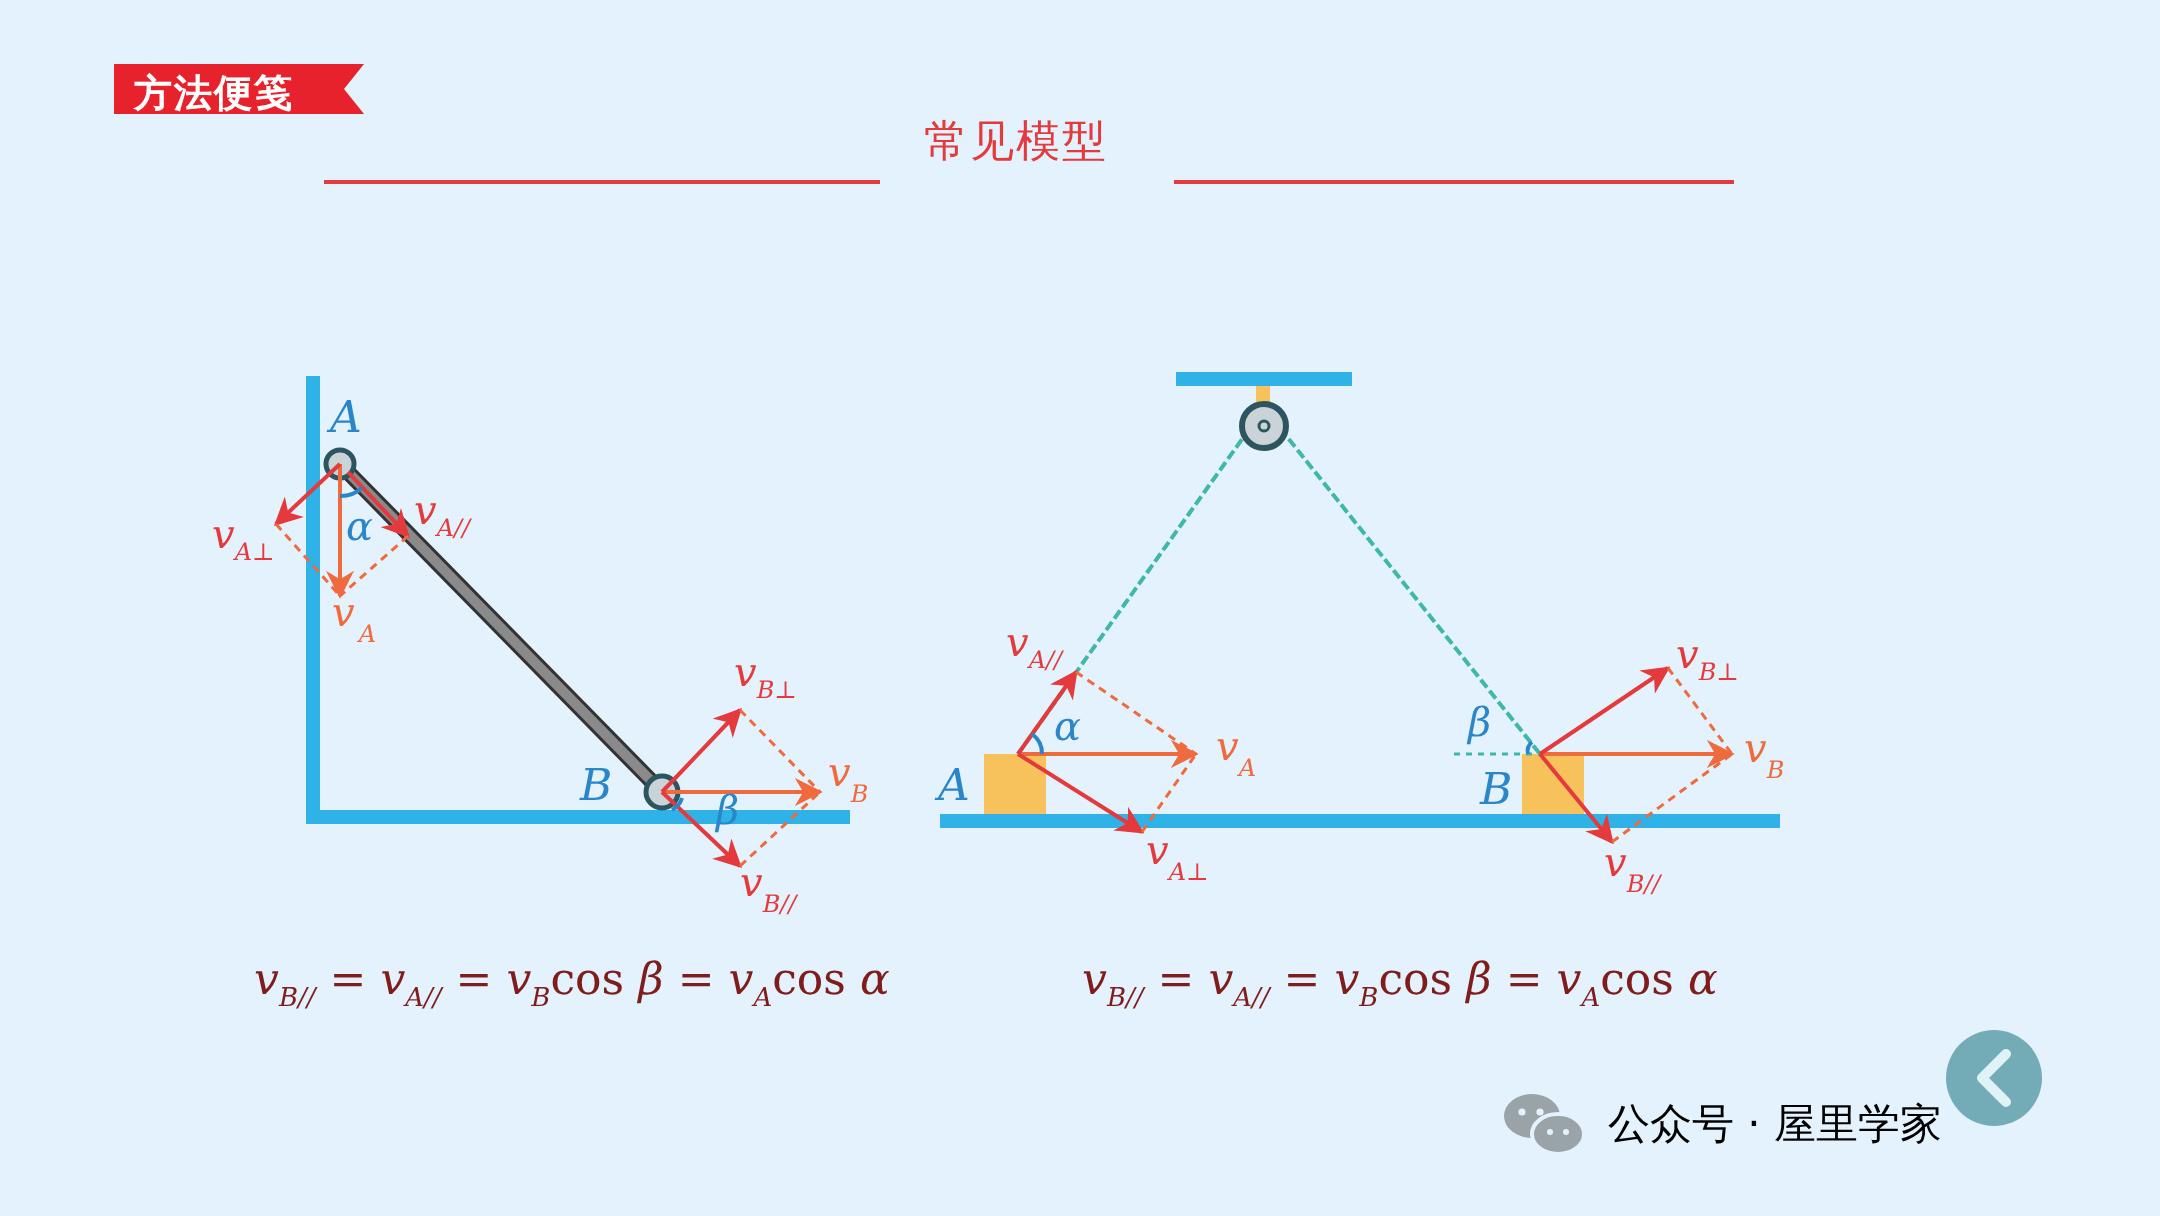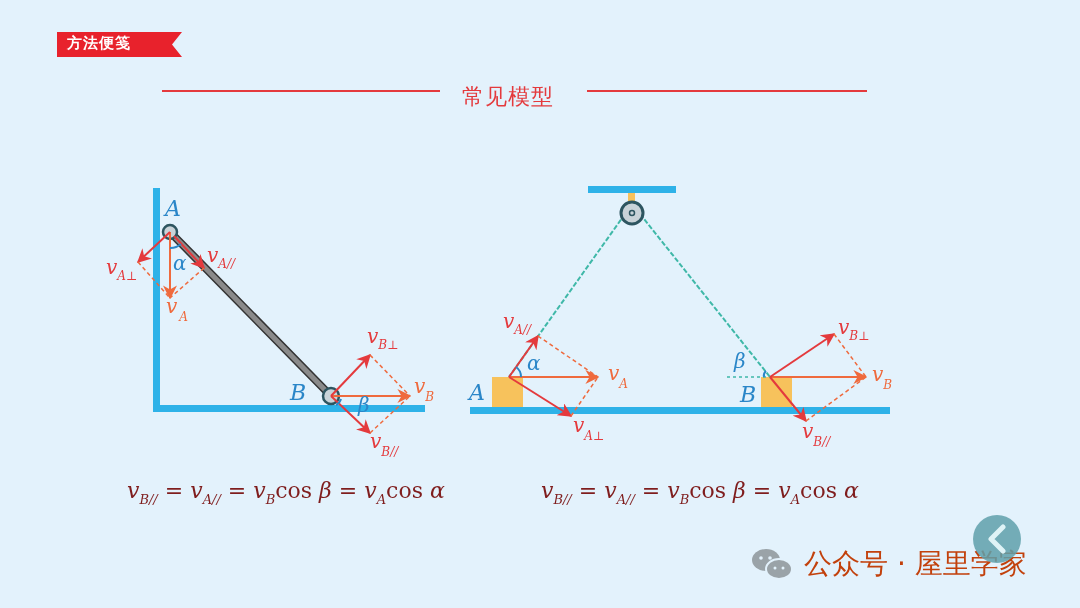--- a/index.html
+++ b/index.html
@@ -9,44 +9,44 @@
     position: relative;
     font-family: "DejaVu Sans", sans-serif;
   }
   .tag {
     position: absolute; left: 57px; top: 32px;
     width: 125px; height: 25px;
   }
   .tag svg { position: absolute; left: 0; top: 0; }
   .tag-text {
     position: absolute; left: 10px; top: 2px;
-    color: #ffffff; font-weight: bold; font-size: 15px; letter-spacing: 1px;
+    color: #ffffff; font-weight: bold; font-size: 19px; letter-spacing: 1px;
     font-family: "DejaVu Sans", sans-serif;
   }
   .title-line {
     position: absolute; top: 90px; height: 2px; background: #e43a3d;
   }
   .title-text {
-    position: absolute; left: 462px; top: 82px;
+    position: absolute; left: 462px; top: 56px;
     color: #e43a3d; font-size: 22px; letter-spacing: 1px;
     font-family: "DejaVu Sans", sans-serif;
     text-align: center;
   }
   .diagram { position: absolute; left: 0; top: 0; }
   .formula {
     position: absolute; top: 478px;
     font-family: "DejaVu Serif", "Liberation Serif", serif;
     font-size: 22px; color: #7f1d1d;
     white-space: nowrap;
   }
   .formula i { font-style: italic; }
   .formula sub { font-size: 13px; font-style: italic; vertical-align: -6px; }
   .watermark {
     position: absolute; left: 750px; top: 545px;
-    color: #c2410c; font-size: 28px;
+    color: #000000; font-size: 21px;
     font-family: "DejaVu Sans", sans-serif;
     display: flex; align-items: center; gap: 10px;
   }
   .back-btn {
     position: absolute; left: 973px; top: 515px;
     width: 48px; height: 48px; border-radius: 50%;
     background: rgba(95,160,170,0.85);
     display: flex; align-items: center; justify-content: center;
   }
   .lbl-blue { fill: #2a86c8; font-family: "DejaVu Serif", serif; font-style: italic; }

